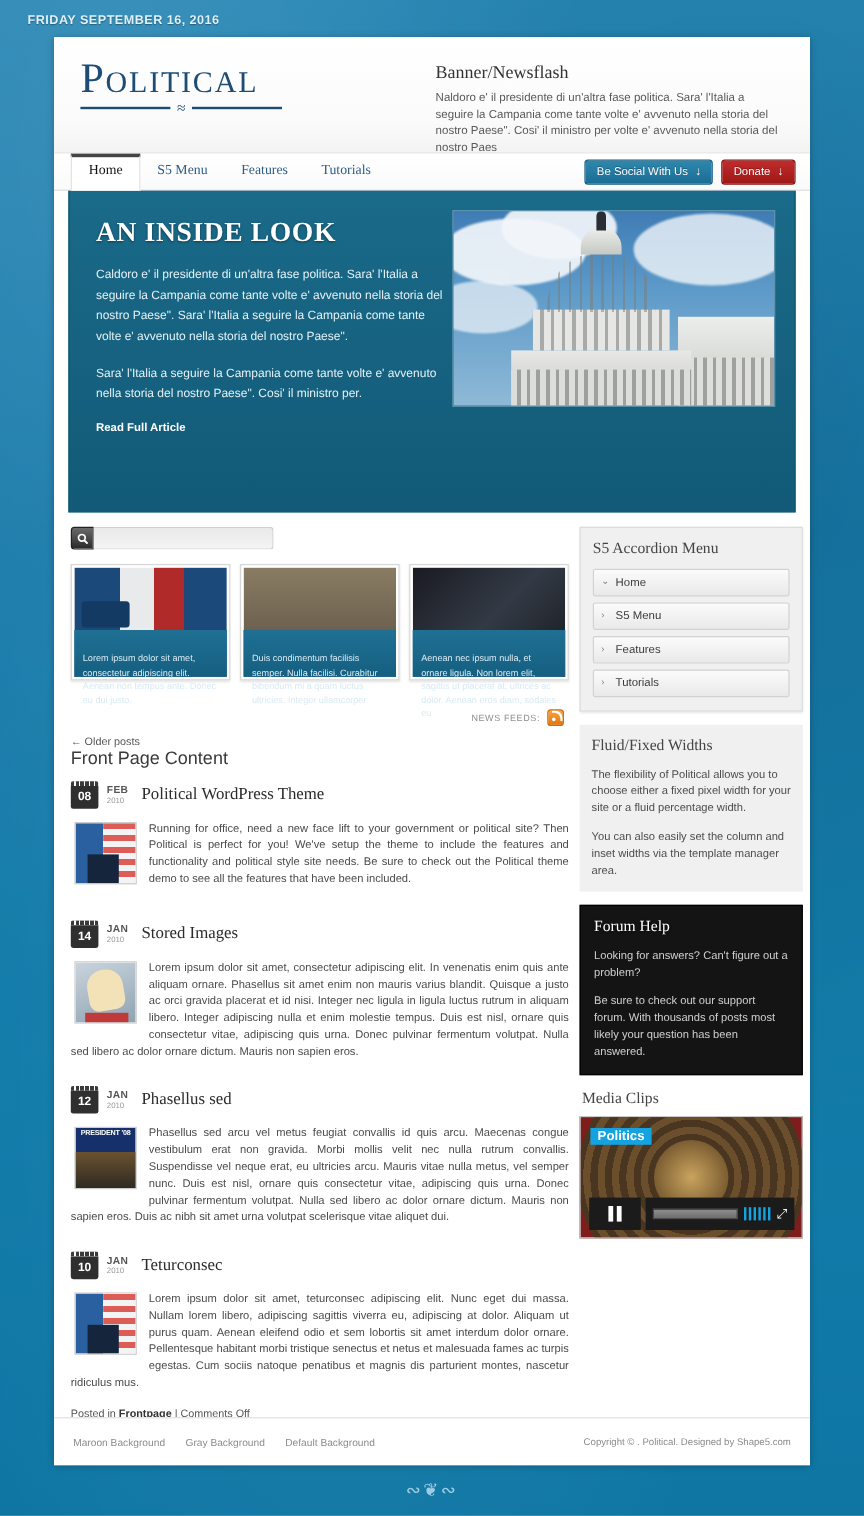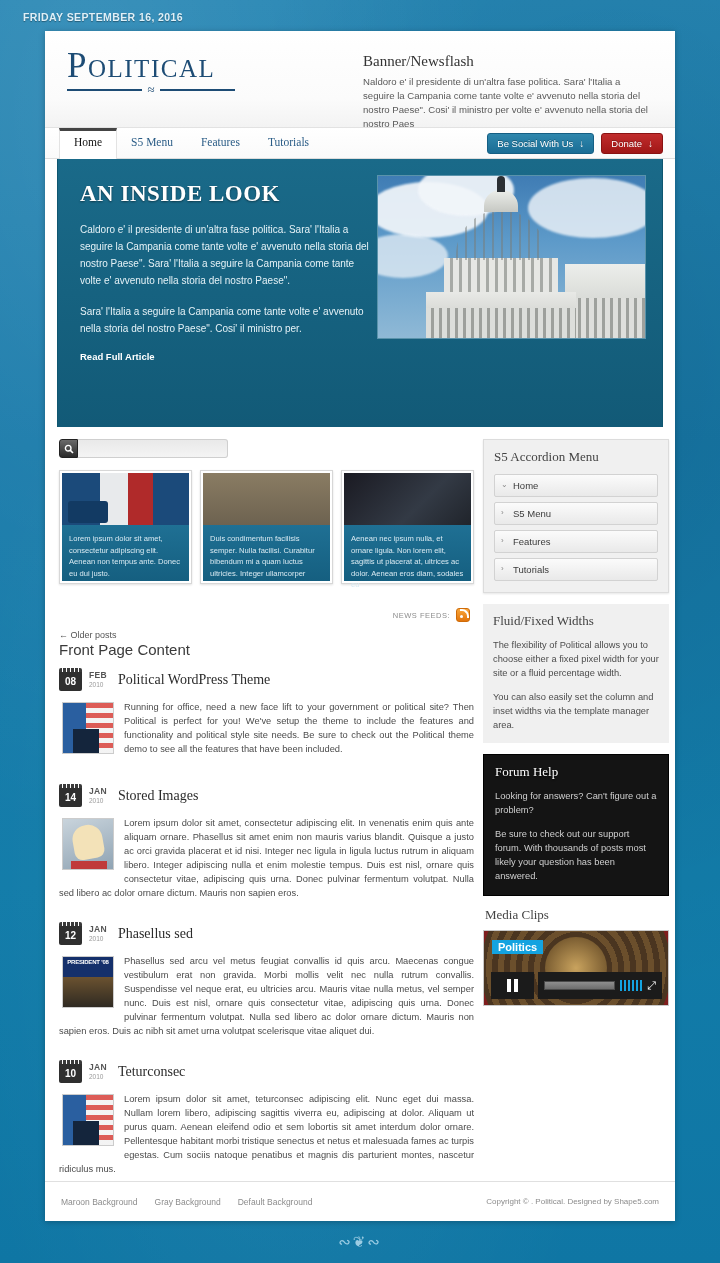--- a/index.html
+++ b/index.html
@@ -121,21 +121,21 @@
   .search-input { width:150px; height:19px; border:1px solid #cfcfcf; border-left:none;
     background:linear-gradient(180deg,#e9e9e9,#f4f4f4); outline:none; font-size:10px;
     padding:0 6px; border-radius:0 3px 3px 0; }
 
   
   .trio { display:flex; gap:8px; margin:2px 0 0 2px; }
   .card { width:133px; border:1px solid #d7d7d7; background:#fff; padding:2px;
     box-shadow:0 1px 2px rgba(0,0,0,.12); }
   .card-img { height:52px; position:relative; overflow:hidden; }
   .card-cap { background:#1b6a8b; background-image:linear-gradient(180deg,#1f7094,#155f80);
-    color:#d9eaf2; font-size:7.6px; line-height:11.5px; padding:8px 7px 7px 7px; height:56px;}
+    color:#d9eaf2; font-size:7.6px; line-height:11.5px; padding:18px 7px 7px 7px; height:39px;}
 
   
   .ph { position:absolute; inset:0; }
   .ph1 { background:linear-gradient(90deg,#1b4a7a 0 30%,#e8eaec 30% 52%,#b02a2a 52% 72%,#1b4a7a 72% 100%); }
   .ph1:after { content:""; position:absolute; left:6px; bottom:2px; width:40px; height:22px;
     background:#123a63; border-radius:3px; }
   .ph2 { background:linear-gradient(180deg,#8a7c63,#6d6250); }
   .ph3 { background:linear-gradient(135deg,#1a1a22,#333a45 60%,#20242b); }
 
   
@@ -197,21 +197,21 @@
   .acc-item .chev { position:absolute; left:6px; top:5px; color:#8a8a8a; font-size:8px; }
   .mod-text { font-size:9.3px; line-height:14px; color:#4d4d4d; margin:0 0 10px 0; }
   .mod-text:last-child { margin-bottom:0; }
 
   .mod-dark { background:#141414; border:1px solid #000; padding:9px 11px 12px 11px; }
   .mod-dark .mod-title { color:#fff; text-shadow:0 1px 2px rgba(0,0,0,.8); }
   .mod-dark .mod-text { color:#cfcfcf; }
 
   .media-title { font-family:"Liberation Serif", serif; font-size:13px; color:#444;
     margin:0 0 7px 2px; font-weight:normal; }
-  .player { width:186px; height:76px; position:relative; overflow:hidden;
+  .player { width:186px; height:102px; position:relative; overflow:hidden;
     background:#7f1d1d; border:1px solid #c9c9c9; }
   .rot { position:absolute; left:50%; top:50%; transform:translate(-50%,-50%);
     width:190px; height:190px; border-radius:50%;
     background:repeating-radial-gradient(circle at 50% 50%, #6b4f2c 0 6px, #4a3520 6px 12px);
   }
   .rot2 { position:absolute; left:50%; top:50%; transform:translate(-50%,-50%);
     width:62px; height:62px; border-radius:50%; background:radial-gradient(circle,#c9a35e,#5a401f);}
   .tagv { position:absolute; left:8px; top:9px; background:#14a3e0; color:#fff;
     font-size:11px; font-weight:bold; padding:1px 6px; }
   .bar { position:absolute; left:7px; bottom:6px; width:171px; height:27px; display:flex; align-items:center; }

